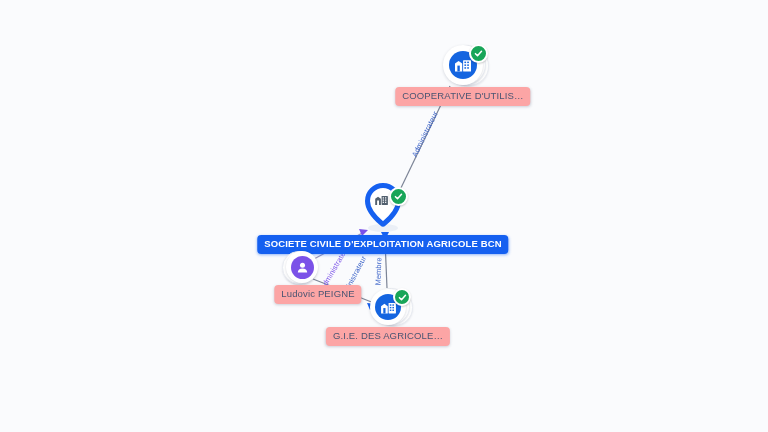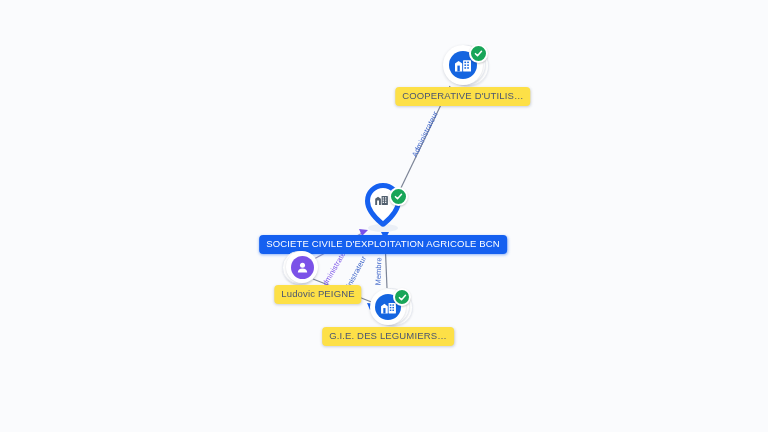--- a/index.html
+++ b/index.html
@@ -34,23 +34,23 @@
   
   .badge{position:absolute;border-radius:50%;background:#18a558;
          border:2px solid #ffffff;display:flex;align-items:center;
          justify-content:center;box-shadow:0 1px 2px rgba(0,0,0,.20);}
   .badge svg{display:block;}
 
   
   .label{position:absolute;white-space:nowrap;font-size:9.5px;
          letter-spacing:.15px;line-height:1;padding:4px 7px 5px;
          border-radius:4px;transform:translateX(-50%);}
-  .label.plain{background:#fde047;color:#4a5572;
+  .label.plain{background:#fca5a5;color:#4a5572;
                box-shadow:0 1px 3px rgba(40,50,80,.22);}
-  .label.selected{background:#1560f0;color:#ffffff;font-weight:400;
+  .label.selected{background:#1560f0;color:#ffffff;font-weight:700;
                   box-shadow:0 1px 3px rgba(21,96,240,.45);}
 
   
   .edge-label{position:absolute;font-size:7.5px;letter-spacing:.1px;
               white-space:nowrap;transform-origin:0 50%;}
   .edge-label.blue{color:#3b63c8;}
   .edge-label.violet{color:#7b52e8;}
 </style>
 </head>
 <body>
@@ -162,16 +162,16 @@
           <rect fill="#1565e0" x="12.2" y="9.2" width="1.7" height="1.5"></rect>
           <rect fill="#1565e0" x="2.4" y="7.6" width="2.4" height="5.8"></rect>
         </svg>
       </div>
     </div>
     <div class="badge" style="left:5px;top:-19px;width:14px;height:14px;">
       <svg width="9" height="9" viewBox="0 0 10 10">
         <path fill="none" stroke="#ffffff" stroke-width="1.7" stroke-linecap="round" stroke-linejoin="round" d="M1.6 5.2 L3.9 7.4 L8.3 2.6"></path>
       </svg>
     </div>
-    <div class="label plain" style="left:0px;top:20px;">G.I.E. DES LEGUMIERS…</div>
+    <div class="label plain" style="left:0px;top:20px;">G.I.E. DES AGRICOLE…</div>
   </div>
 
 </div>
 
 </body></html>

